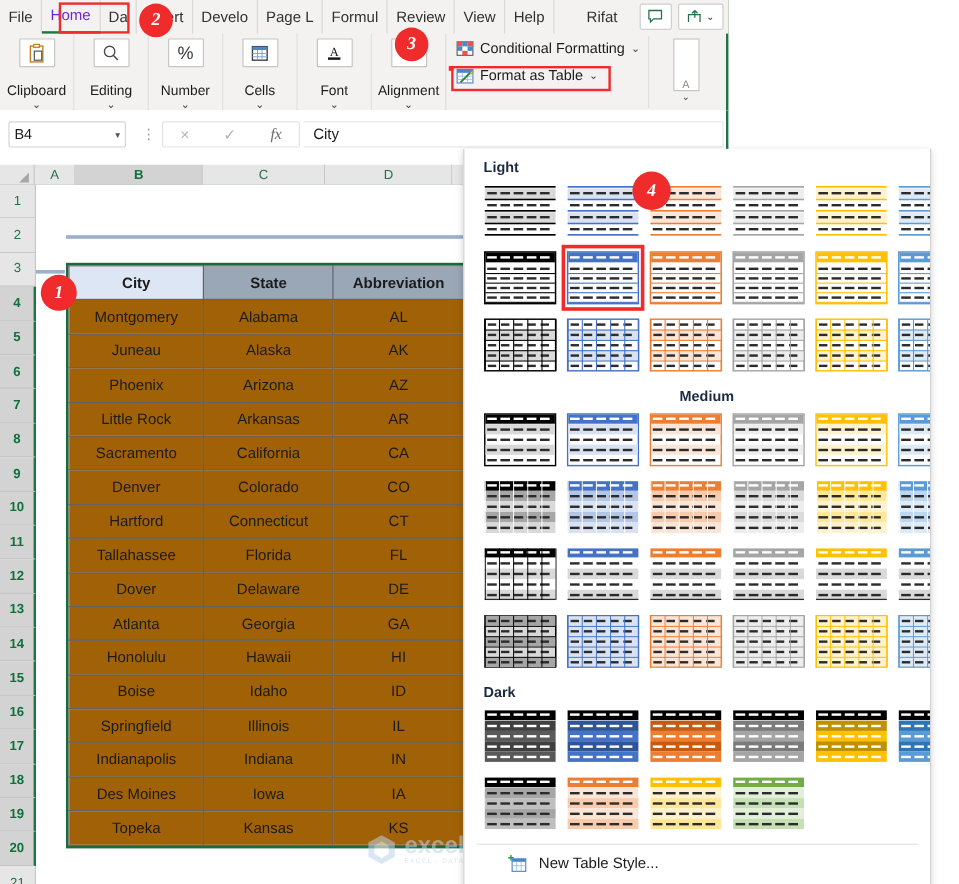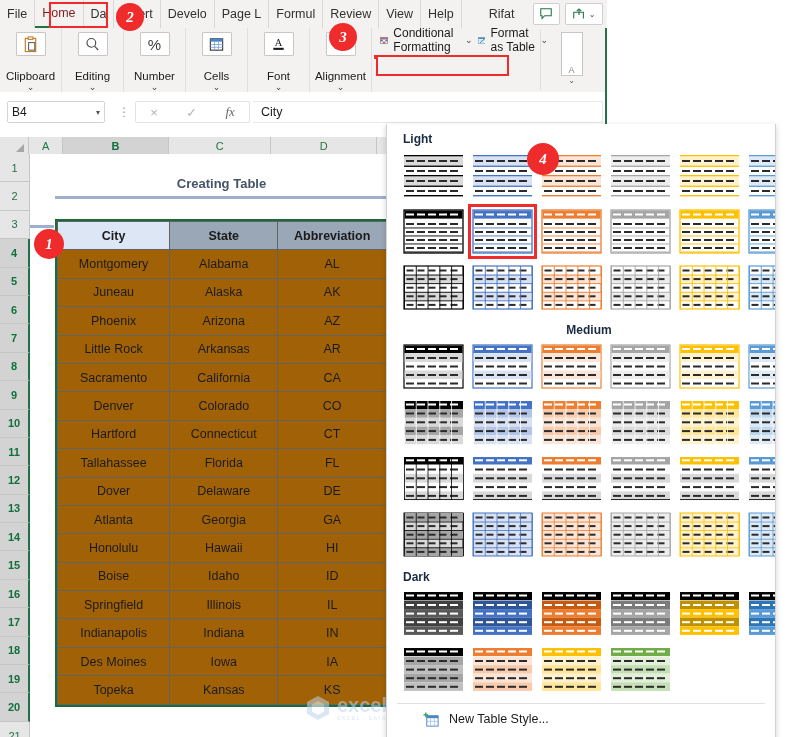--- a/index.html
+++ b/index.html
@@ -24,21 +24,21 @@
     background:#f3f2f1;
     display:flex; align-items:center;
   }
   .tab {
     font-size:12.5px; color:#323130; padding:0 7px; height:28px;
     display:flex; align-items:center; white-space:nowrap;
     border-right:1px solid #d8d8d8;
   }
   .tab.first { border-left:none; }
   .tab.active {
-    color:#7f1d1d; font-weight:400;
+    color:#6d28d9; font-weight:400;
     border-bottom:2px solid #217346;
   }
   .tab.noborder { border-right:none;margin-left:20px; }
 
   .iconbtn {
     width:27px; height:22px; border:1px solid #d0cece; background:#fff;
     border-radius:2px; display:flex; align-items:center; justify-content:center;
     margin-left:5px;
   }
   .iconbtn.wide { width:38px; }
@@ -57,21 +57,21 @@
   .grp .gbox {
     width:30px; height:28px; border:1px solid #c8c6c4; background:#fff;
     display:flex; align-items:center; justify-content:center; border-radius:1px;
   }
   .grp .glabel { font-size:11.5px; color:#1b1b1b; margin-top:14px; line-height:12px;}
   .grp .gchev  { font-size:9px; color:#444; line-height:9px; margin-top:1px;}
 
   
   #stylescol {
     position:absolute; left:378px; top:30px; width:160px;
-    display:flex; flex-direction:row; gap:3px;
+    display:flex; flex-direction:column; gap:3px;
   }
   .styleitem { display:flex; align-items:center; gap:5px; font-size:12px; color:#1b1b1b; height:20px; padding-left:2px;}
   .styleitem .chev { font-size:9px; color:#444; }
 
   #cellgrp {
     position:absolute; left:540px; top:30px; width:62px; height:60px;
     border-left:1px solid #e1dfdd;
     display:flex; flex-direction:column; align-items:center; padding-top:2px;
   }
   .tallbox { width:22px; height:44px; border:1px solid #c8c6c4; background:#fff;
@@ -447,21 +447,20 @@
       </div>
     <div class="rh selr">
         <span>20</span>
       </div>
     <div class="rh">
         <span>21</span>
       </div>
   </div>
 
   <div id="sheetarea">
-    <div id="titlecell">Creating Table</div>
     <div id="titleline"></div>
 
     <div id="dtable">
       <table>
         <tbody id="tbody-target">
             <tr>
               <td class="hdr cw1 sel">City</td>
               <td class="hdr cw2">State</td>
               <td class="hdr cw3">Abbreviation</td>
             </tr>

